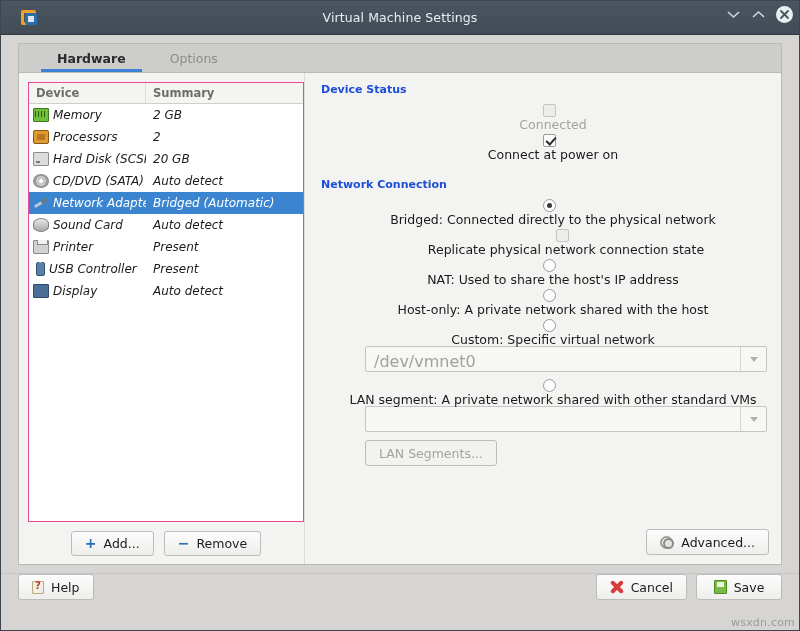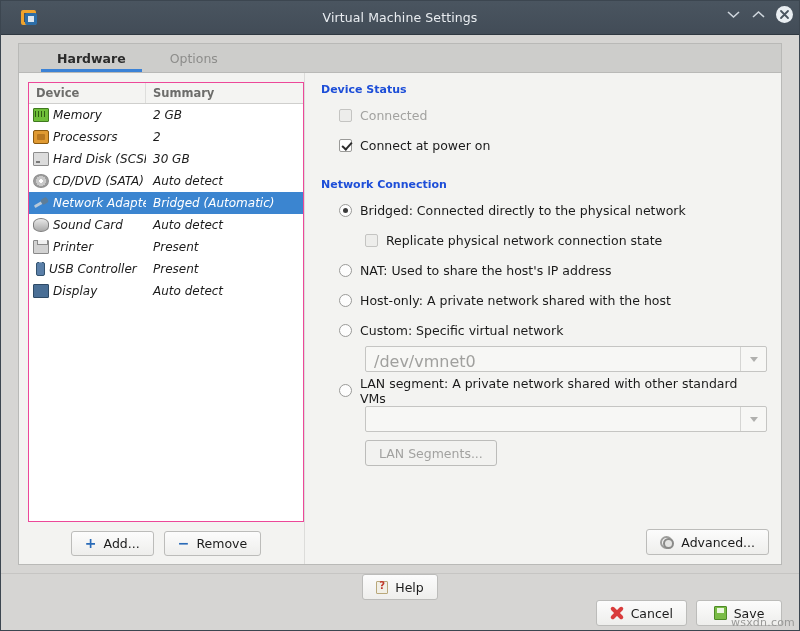--- a/index.html
+++ b/index.html
@@ -256,20 +256,21 @@
   }
   .group-title.spaced { margin-top: 21px; }
 
   .opt-row {
     display: flex;
     align-items: center;
     height: 23px;
     margin-left: 18px;
     font-size: 12.5px;
     color: #1b1b1b;
+    flex-direction: column;
   }
   .opt-row.indent2 { margin-left: 44px; }
   .opt-row.disabled { color: #a2a2a0; }
   .opt-row.gap { margin-top: 7px; }
 
   .cbox {
     width: 13px; height: 13px;
     border: 1px solid #9a9a98;
     background: #fdfdfd;
     border-radius: 2px;
@@ -391,23 +392,21 @@
   }
 
   
   #bottombar {
     position: absolute;
     left: 0; right: 0; bottom: 0;
     height: 57px;
     background: #d6d5d3;
     border-top: 1px solid #c6c5c3;
     display: flex;
-    align-items: center;
     padding: 0 17px;
-    flex-direction: column;
   }
   #btn-help { min-width: 72px; }
   #bottom-right {
     margin-left: auto;
     display: flex;
     gap: 9px;
   }
   #btn-cancel, #btn-save { min-width: 86px; }
 
   .ic-help {
@@ -525,21 +524,21 @@
               <span class="dev-icon ic-cpu"></span>
               <span>Processors</span>
             </div>
           <div class="dev-sum">2</div>
         </div>
         <div class="dev-row">
           <div class="dev-name">
               <span class="dev-icon ic-hdd"></span>
               <span>Hard Disk (SCSI)</span>
             </div>
-          <div class="dev-sum">30 GB</div>
+          <div class="dev-sum">20 GB</div>
         </div>
         <div class="dev-row">
           <div class="dev-name">
               <span class="dev-icon ic-cd"></span>
               <span>CD/DVD (SATA)</span>
             </div>
           <div class="dev-sum">Auto detect</div>
         </div>
         <div class="dev-row selected">
           <div class="dev-name">

